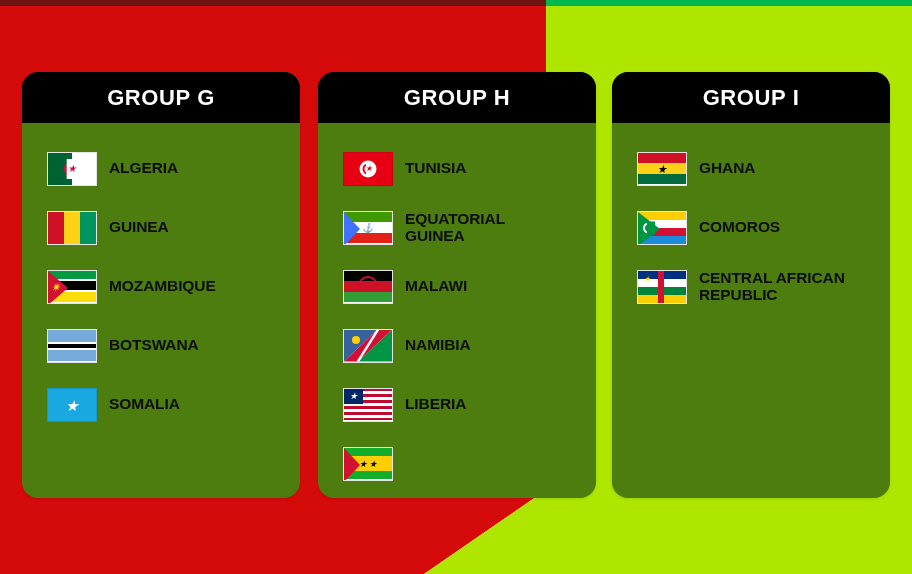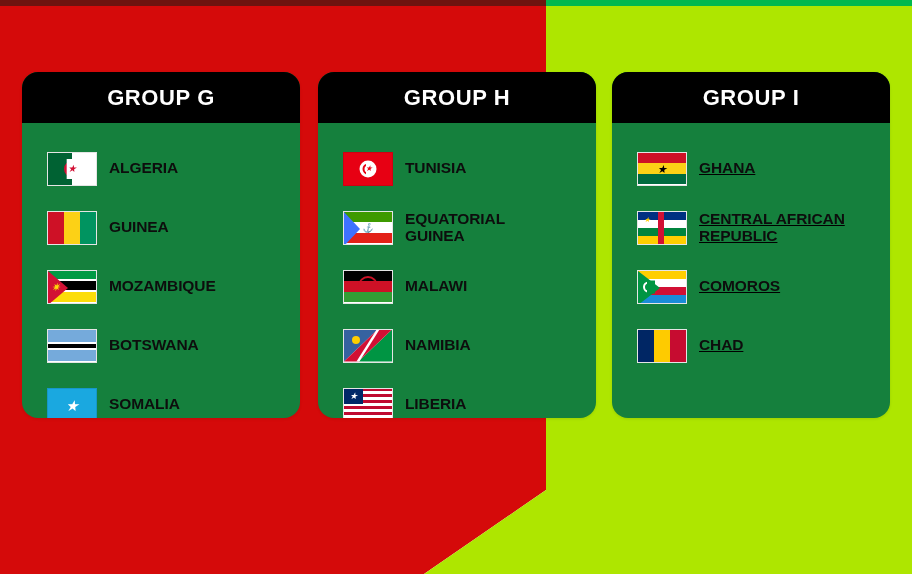--- a/index.html
+++ b/index.html
@@ -33,29 +33,29 @@
     background: #00b94e;
   }
 
   
   .cards {
     position: absolute; left: 0; top: 0; width: 912px; height: 574px;
   }
   .card {
     position: absolute;
     top: 72px;
-    height: 346px;
-    background: #15803d;
+    height: 426px;
+    background: #4d7c0f;
     border-radius: 16px;
     overflow: hidden;
     box-shadow: 0 1px 3px rgba(0,0,0,.10);
   }
   .card-g { left: 22px;  width: 278px; }
   .card-h { left: 318px; width: 278px; }
-  .card-i { left: 612px; width: 278px; text-decoration: underline; }
+  .card-i { left: 612px; width: 278px; }
 
   .card-header {
     height: 51px;
     background: #000000;
     display: flex;
     align-items: center;
     justify-content: center;
   }
   .card-title {
     color: #ffffff;
@@ -401,53 +401,43 @@
             <i class="g1"></i>
               <i class="g2"></i>
               <i class="g3"></i>
               <i class="st">★</i>
           </span>
           <span class="team-name">GHANA</span>
         </div>
 
 
         <div class="team-row">
-          <span class="flag f-car">
-            <i class="c1"></i>
-              <i class="c2"></i>
-              <i class="c3"></i>
-              <i class="c4"></i>
-            <i class="vr"></i>
-              <i class="st">★</i>
-          </span>
-          <span class="team-name">CENTRAL AFRICAN
-REPUBLIC</span>
-        </div>
-
-        <div class="team-row">
           <span class="flag f-comoros">
             <i class="k1"></i>
               <i class="k2"></i>
               <i class="k3"></i>
               <i class="k4"></i>
             <i class="tri"></i>
               <i class="cres"></i>
               <i class="cmask"></i>
           </span>
           <span class="team-name">COMOROS</span>
         </div>
 
         <div class="team-row">
-          <span class="flag f-chad">
-            <span class="v3">
-                <i></i>
-                <i></i>
-                <i></i>
-              </span>
-          </span>
-          <span class="team-name">CHAD</span>
-        </div>
+          <span class="flag f-car">
+            <i class="c1"></i>
+              <i class="c2"></i>
+              <i class="c3"></i>
+              <i class="c4"></i>
+            <i class="vr"></i>
+              <i class="st">★</i>
+          </span>
+          <span class="team-name">CENTRAL AFRICAN
+REPUBLIC</span>
+        </div>
+
 
       </div>
     </div>
 
   </div>
 </div>
 
 </body></html>

